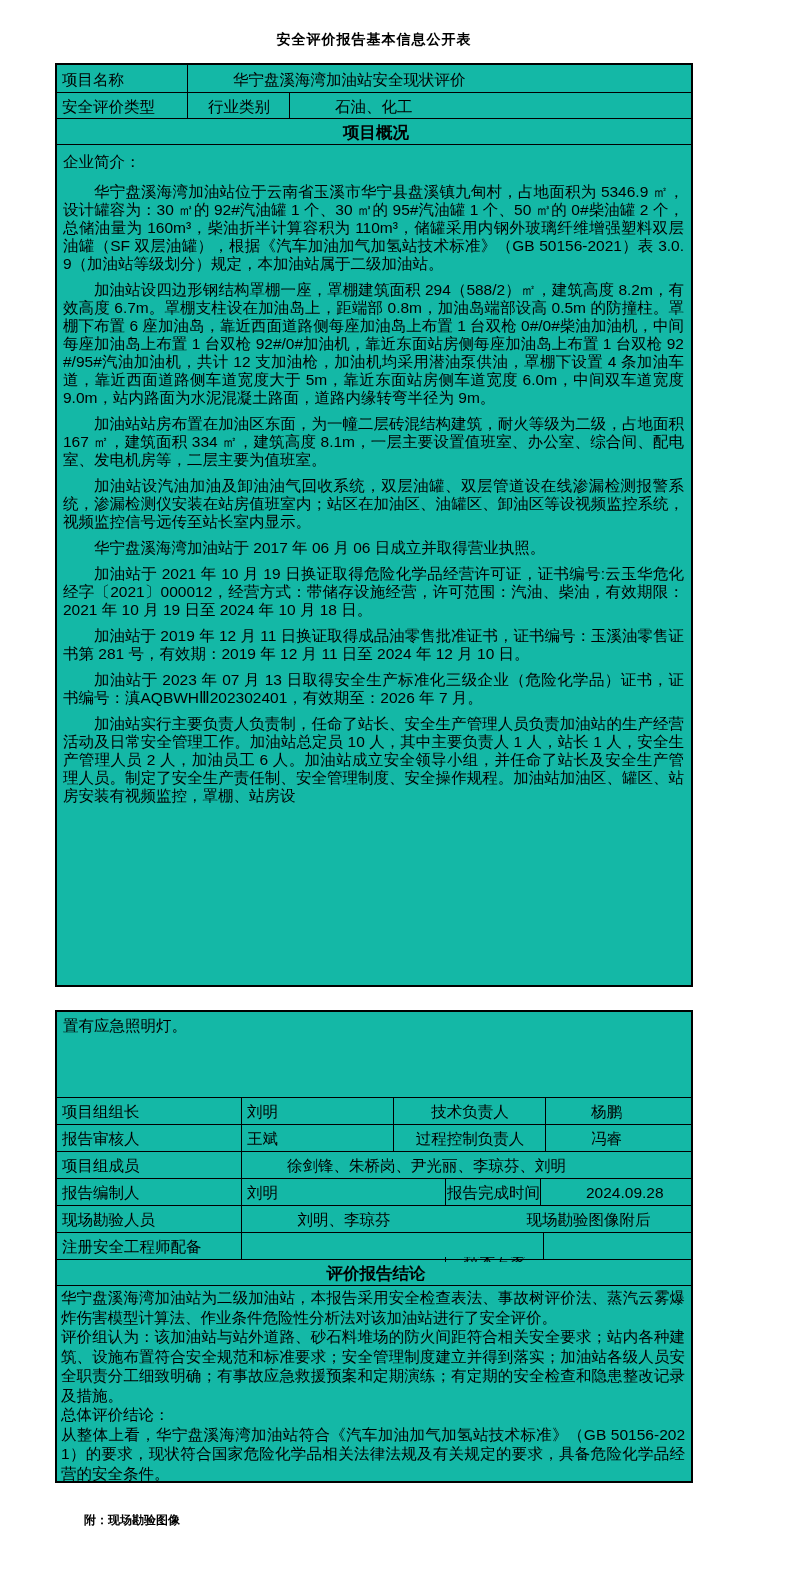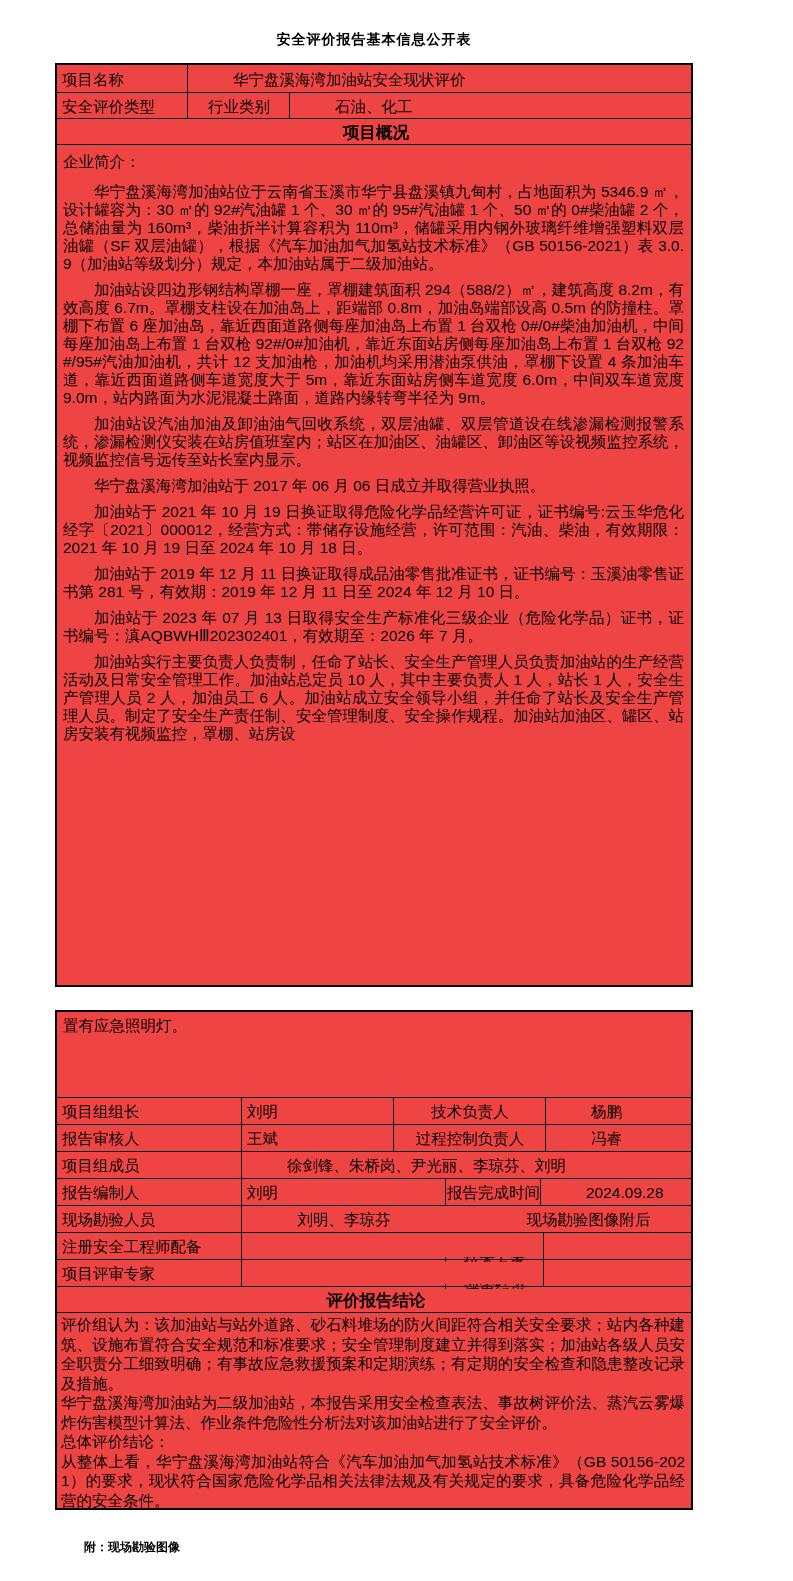--- a/index.html
+++ b/index.html
@@ -8,21 +8,21 @@
     width:793px; height:1581px; overflow:hidden; position:relative;
     font-family:"Liberation Sans","DejaVu Sans",sans-serif;
     color:#000000; -webkit-font-smoothing:none;
   }
   .page { position:absolute; left:55px; top:0; width:638px; }
   .doc-title {
     margin-top:31px; height:32px; text-align:center;
     font-size:14px; font-weight:bold; letter-spacing:1px;
   }
   
-  .tbl { border:2px solid #000; width:638px; background:#ef4444; }
+  .tbl { border:2px solid #000; width:638px; background:#14b8a6; }
   .trow { display:flex; border-top:1px solid #000; align-items:stretch; }
   .trow:first-child { border-top:none; }
   .cell {
     border-left:1px solid #000; padding:3px 4px 2px 5px;
     font-size:15.5px; line-height:21px; display:flex; align-items:center;
     overflow:hidden; white-space:nowrap;
   }
   .cell:first-child { border-left:none; }
   .cell.noleft { border-left:none; }
   .cell.center { justify-content:center; text-align:center; }
@@ -75,20 +75,21 @@
       <div class="cell w102 center">行业类别</div>
       <div class="cell grow">石油、化工</div>
     </div>
     <div class="trow r26">
       <div class="section-header grow">项目概况</div>
     </div>
     <div class="bigcell">
       <div class="intro">企业简介：</div>
       <p>华宁盘溪海湾加油站位于云南省玉溪市华宁县盘溪镇九甸村，占地面积为 5346.9 ㎡，设计罐容为：30 ㎥的 92#汽油罐 1 个、30 ㎥的 95#汽油罐 1 个、50 ㎥的 0#柴油罐 2 个，总储油量为 160m³，柴油折半计算容积为 110m³，储罐采用内钢外玻璃纤维增强塑料双层油罐（SF 双层油罐），根据《汽车加油加气加氢站技术标准》（GB 50156-2021）表 3.0.9（加油站等级划分）规定，本加油站属于二级加油站。</p>
       <p>加油站设四边形钢结构罩棚一座，罩棚建筑面积 294（588/2）㎡，建筑高度 8.2m，有效高度 6.7m。罩棚支柱设在加油岛上，距端部 0.8m，加油岛端部设高 0.5m 的防撞柱。罩棚下布置 6 座加油岛，靠近西面道路侧每座加油岛上布置 1 台双枪 0#/0#柴油加油机，中间每座加油岛上布置 1 台双枪 92#/0#加油机，靠近东面站房侧每座加油岛上布置 1 台双枪 92#/95#汽油加油机，共计 12 支加油枪，加油机均采用潜油泵供油，罩棚下设置 4 条加油车道，靠近西面道路侧车道宽度大于 5m，靠近东面站房侧车道宽度 6.0m，中间双车道宽度 9.0m，站内路面为水泥混凝土路面，道路内缘转弯半径为 9m。</p>
+      <p>加油站站房布置在加油区东面，为一幢二层砖混结构建筑，耐火等级为二级，占地面积 167 ㎡，建筑面积 334 ㎡，建筑高度 8.1m，一层主要设置值班室、办公室、综合间、配电室、发电机房等，二层主要为值班室。</p>
       <p>加油站设汽油加油及卸油油气回收系统，双层油罐、双层管道设在线渗漏检测报警系统，渗漏检测仪安装在站房值班室内；站区在加油区、油罐区、卸油区等设视频监控系统，视频监控信号远传至站长室内显示。</p>
       <p>华宁盘溪海湾加油站于 2017 年 06 月 06 日成立并取得营业执照。</p>
       <p>加油站于 2021 年 10 月 19 日换证取得危险化学品经营许可证，证书编号:云玉华危化经字〔2021〕000012，经营方式：带储存设施经营，许可范围：汽油、柴油，有效期限：2021 年 10 月 19 日至 2024 年 10 月 18 日。</p>
       <p>加油站于 2019 年 12 月 11 日换证取得成品油零售批准证书，证书编号：玉溪油零售证书第 281 号，有效期：2019 年 12 月 11 日至 2024 年 12 月 10 日。</p>
       <p>加油站于 2023 年 07 月 13 日取得安全生产标准化三级企业（危险化学品）证书，证书编号：滇AQBWHⅢ202302401，有效期至：2026 年 7 月。</p>
       <p>加油站实行主要负责人负责制，任命了站长、安全生产管理人员负责加油站的生产经营活动及日常安全管理工作。加油站总定员 10 人，其中主要负责人 1 人，站长 1 人，安全生产管理人员 2 人，加油员工 6 人。加油站成立安全领导小组，并任命了站长及安全生产管理人员。制定了安全生产责任制、安全管理制度、安全操作规程。加油站加油区、罐区、站房安装有视频监控，罩棚、站房设</p>
     </div>
   </div>
 
   <div class="page-gap"></div>
@@ -128,34 +129,28 @@
       <div class="cell grow center noleft">现场勘验图像附后</div>
     </div>
 
     <div class="trow prow">
       <div class="cell w184">注册安全工程师配备</div>
       <div class="cell w204"></div>
       <div class="cell w98 center">技术专家</div>
       <div class="cell grow"></div>
     </div>
 
-    <div class="trow prow">
-      <div class="cell w184">项目评审专家</div>
-      <div class="cell w204"></div>
-      <div class="cell w98 center">评审结论</div>
-      <div class="cell grow"></div>
-    </div>
 
     <div class="trow r26">
       <div class="section-header grow">评价报告结论</div>
     </div>
 
     <div class="conclcell">
+      <p>华宁盘溪海湾加油站为二级加油站，本报告采用安全检查表法、事故树评价法、蒸汽云雾爆炸伤害模型计算法、作业条件危险性分析法对该加油站进行了安全评价。</p>
       <p>评价组认为：该加油站与站外道路、砂石料堆场的防火间距符合相关安全要求；站内各种建筑、设施布置符合安全规范和标准要求；安全管理制度建立并得到落实；加油站各级人员安全职责分工细致明确；有事故应急救援预案和定期演练；有定期的安全检查和隐患整改记录及措施。</p>
-      <p>华宁盘溪海湾加油站为二级加油站，本报告采用安全检查表法、事故树评价法、蒸汽云雾爆炸伤害模型计算法、作业条件危险性分析法对该加油站进行了安全评价。</p>
       <p>总体评价结论：</p>
       <p>从整体上看，华宁盘溪海湾加油站符合《汽车加油加气加氢站技术标准》（GB 50156-2021）的要求，现状符合国家危险化学品相关法律法规及有关规定的要求，具备危险化学品经营的安全条件。</p>
     </div>
   </div>
 
   <div class="footer-note">附：现场勘验图像</div>
 
 </div>
 
 </body></html>

